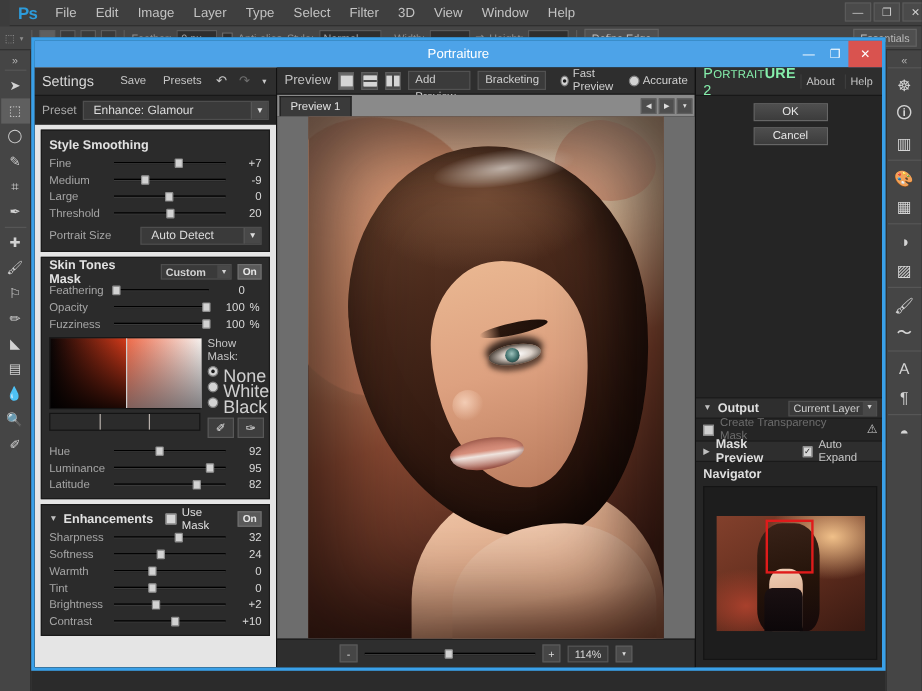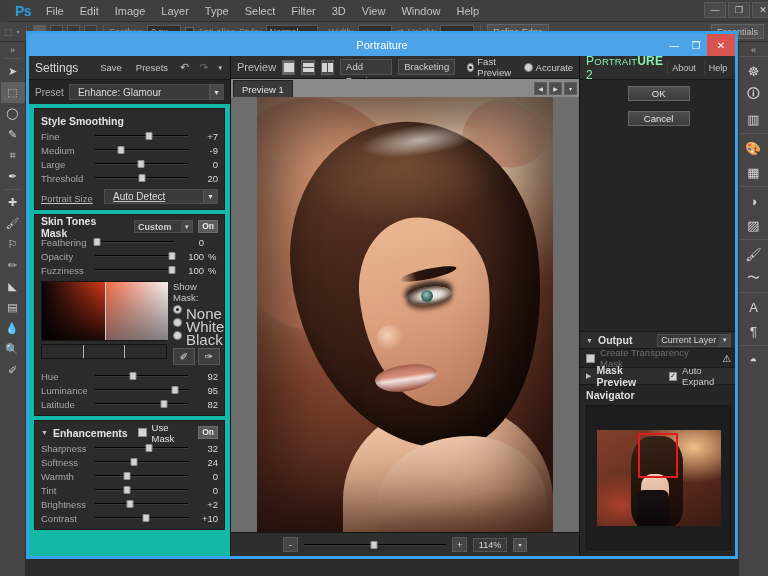--- a/index.html
+++ b/index.html
@@ -88,21 +88,21 @@
   }
   .dlg-wc { position: absolute; right: 0; top: 0; height: 22px; display: flex; align-items: center; }
   .dlg-wc .b { width: 22px; height: 22px; display: flex; align-items: center; justify-content: center;
                color: #fff; font-size: 10px; }
   .dlg-wc .b.close { background: #d9534f; width: 28px; }
 
   .dlg-body { flex: 1; display: flex; background: #1b1b1b; overflow: hidden; }
 
   
   .col-settings {
-    width: 202px; background: #14b8a6; border-right: 1px solid #111;
+    width: 202px; background: #e5e5e5; border-right: 1px solid #111;
     display: flex; flex-direction: column;
   }
   .settings-head {
     height: 24px; display: flex; align-items: center; padding: 0 6px; gap: 6px;
     background: #2e2e2e; border-bottom: 1px solid #181818;
   }
   .settings-title { font-size: 12px; color: #d8d8d8; flex: 1; }
   .mini-btn { font-size: 9.5px; color: #c6c6c6; padding: 1px 4px; }
   .ico-btn { font-size: 11px; color: #c9c9c9; padding: 0 2px; }
 
@@ -134,21 +134,21 @@
   .slider-row { display: flex; align-items: center; height: 14px; padding: 0 6px; gap: 4px; }
   .sl-label { width: 50px; font-size: 9.5px; color: #a6a6a6; }
   .sl-track { flex: 1; height: 14px; position: relative; }
   .sl-track .rail { position: absolute; left: 0; right: 0; top: 6px; height: 2px;
                     background: #101010; border-top: 1px solid #000; border-bottom: 1px solid #3a3a3a; }
   .sl-track .knob { position: absolute; top: 3px; width: 7px; height: 8px; background: #d2d2d2;
                     border-radius: 1px; border: 1px solid #8d8d8d; transform: translateX(-50%); }
   .sl-val { width: 26px; text-align: right; font-size: 9.5px; color: #d8d8d8; }
   .sl-unit { width: 10px; font-size: 9.5px; color: #d8d8d8; }
 
-  .portrait-size-row { display: flex; align-items: flex-end; gap: 3px; padding: 4px 6px 1px 6px; text-decoration: underline; }
+  .portrait-size-row { display: flex; align-items: center; gap: 16px; padding: 4px 6px 1px 6px; }
 
   
   .mask-area { display: flex; padding: 4px 6px 0 6px; gap: 6px; }
   .sw-wrap { width: 126px; }
   .sw-box { width: 126px; height: 60px; position: relative; border: 1px solid #141414; }
   .sw-grad1 { position: absolute; left: 0; top: 0; width: 63px; height: 100%;
      background: linear-gradient(to right, #0a0505, #d23a1a); }
   .sw-grad1 .shade { position: absolute; inset: 0; background: linear-gradient(to bottom, rgba(0,0,0,0) 0%, rgba(0,0,0,0.85) 100%); }
   .sw-grad2 { position: absolute; left: 63px; top: 0; width: 63px; height: 100%;
      background: linear-gradient(to right, #f06a48, #f6f2ef); }
@@ -307,21 +307,21 @@
 
   
   .col-right { width: 166px; background: #252525; border-left: 1px solid #111;
                display: flex; flex-direction: column; }
   .brand-row { height: 24px; display: flex; align-items: center; gap: 4px; padding: 0 6px;
                background: #2e2e2e; border-bottom: 1px solid #181818; }
   .brand { flex: 1; font-size: 12px; color: #86efac; letter-spacing: 0.2px; }
   .brand .sm { font-size: 9.5px; }
   .brand .bold { font-weight: bold; }
   .brand-btn { font-size: 9px; color: #c8c8c8; padding: 1px 4px; border-left: 1px solid #3d3d3d; }
-  .okcancel { padding: 6px 8px; display: flex; flex-direction: column; align-items: center; gap: 10px; }
+  .okcancel { padding: 6px 8px; display: flex; flex-direction: column; align-items: center; gap: 5px; }
   .big-btn { width: 62px; height: 15px; background: linear-gradient(to bottom, #4e4e4e, #3c3c3c);
              border: 1px solid #666; font-size: 9.5px; color: #e6e6e6; text-align: center; line-height: 13px; }
   .right-spacer { flex: 1; }
   .panel-bar { height: 18px; display: flex; align-items: center; gap: 5px; padding: 0 6px;
                background: #2e2e2e; border-top: 1px solid #1a1a1a; border-bottom: 1px solid #1a1a1a; }
   .panel-title { font-size: 10.5px; font-weight: bold; color: #dfdfdf; }
   .panel-spacer { flex: 1; }
   .trans-row { height: 18px; display: flex; align-items: center; gap: 5px; padding: 0 6px; background: #252525; }
   .muted { font-size: 9.5px; color: #6d6d6d; }
   .warn { color: #cfcfcf; font-size: 10px; }

